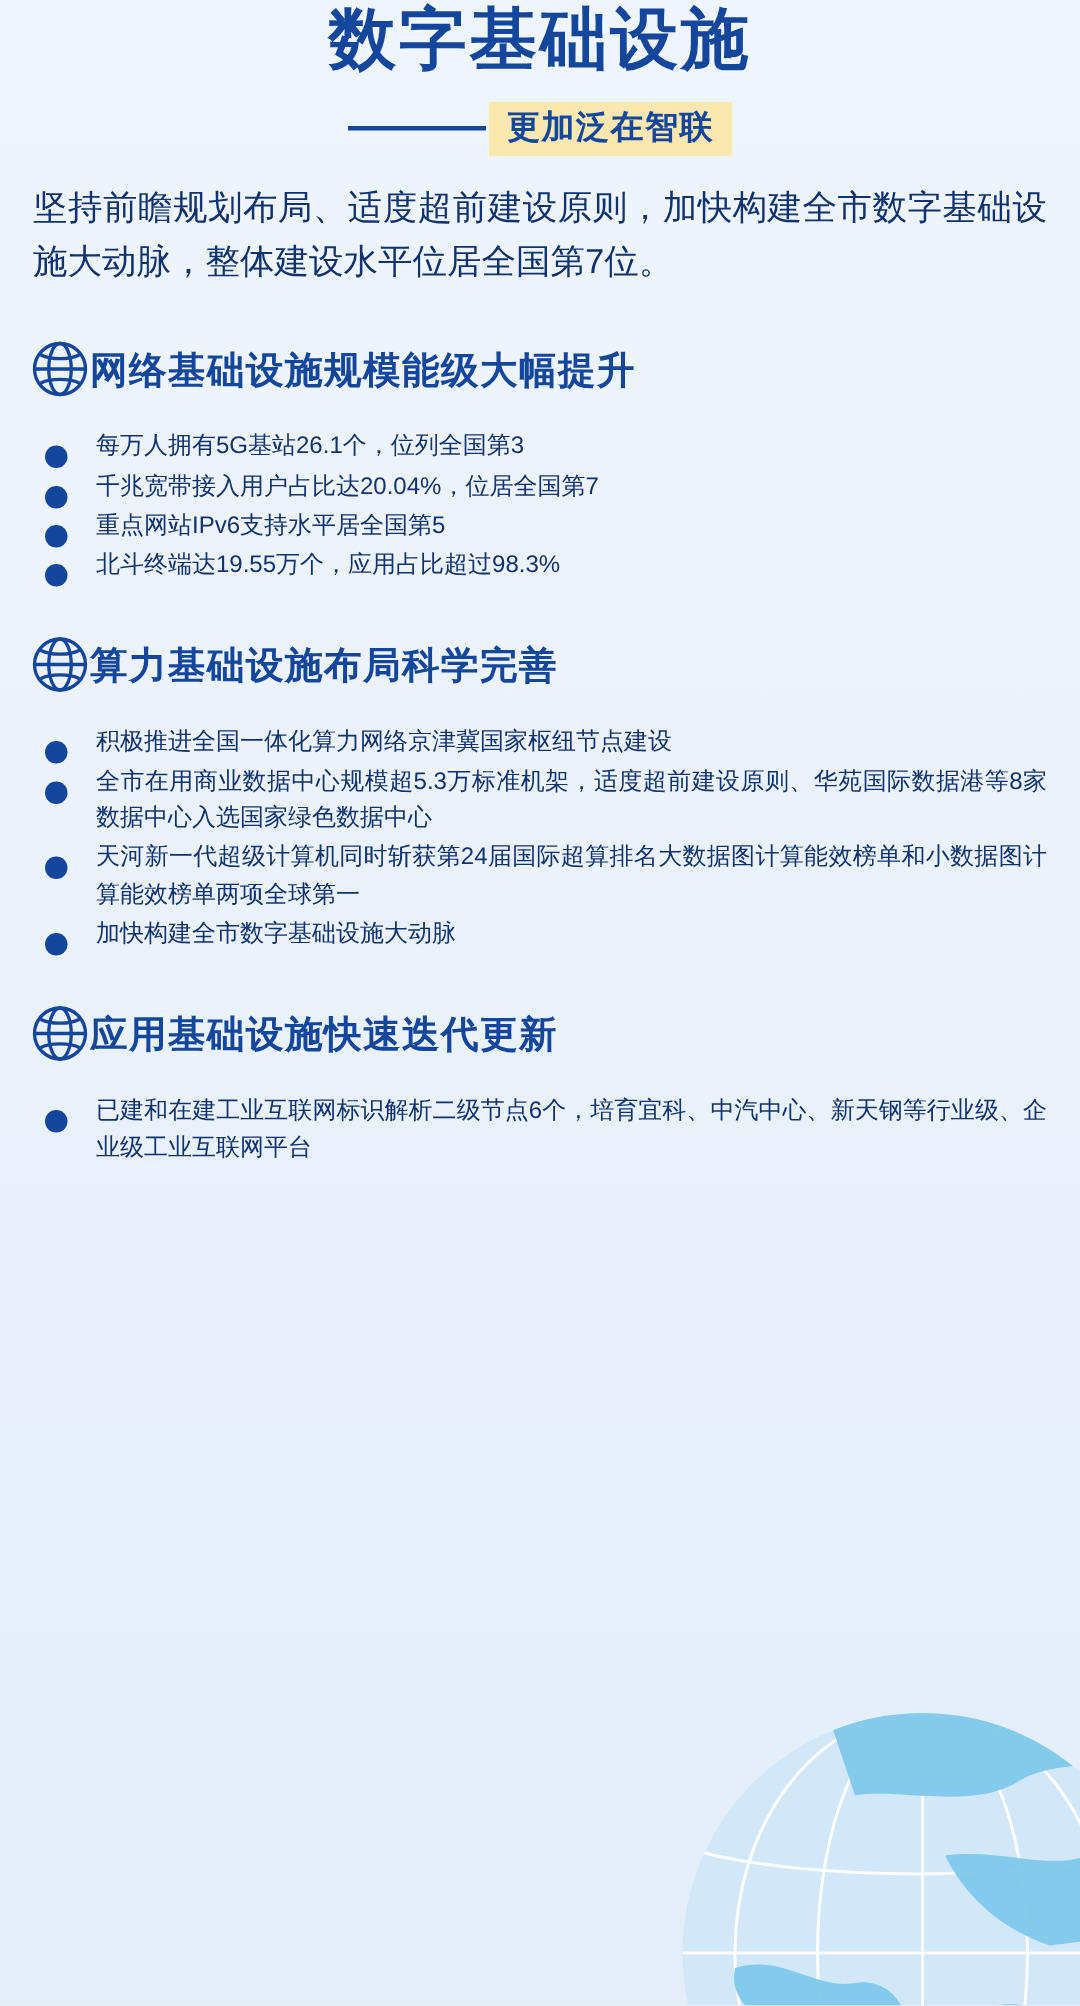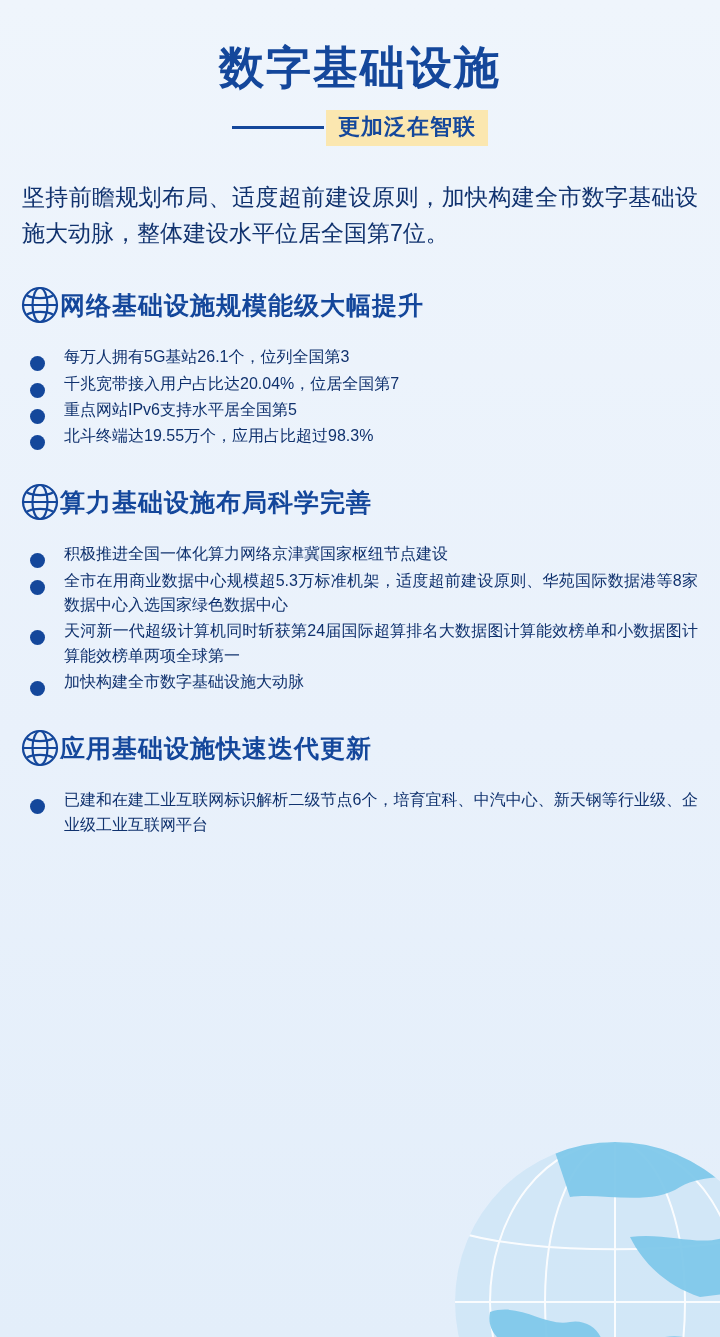--- a/index.html
+++ b/index.html
@@ -27,21 +27,20 @@
     position: absolute;
     right: -60px;
     bottom: -130px;
     width: 330px;
     height: 330px;
     opacity: 0.85;
     pointer-events: none;
   }
 
   .header {
-    padding-top: 42px;
     text-align: center;
   }
   .main-title {
     font-size: 45px;
     font-weight: bold;
     letter-spacing: 2px;
     color: #14479b;
     line-height: 1.15;
     margin: 0;
   }
@@ -62,21 +61,21 @@
     background: #fbe7b0;
     color: #14479b;
     font-size: 22px;
     font-weight: bold;
     padding: 5px 12px 7px 12px;
     line-height: 1.1;
     letter-spacing: 1px;
   }
 
   .intro {
-    margin: 34px 22px 0 22px;
+    margin: 17px 22px 0 22px;
     font-size: 23px;
     line-height: 1.55;
     color: #10326e;
     text-align: justify;
   }
 
   .section {
     margin-top: 34px;
   }
   .section-head {

